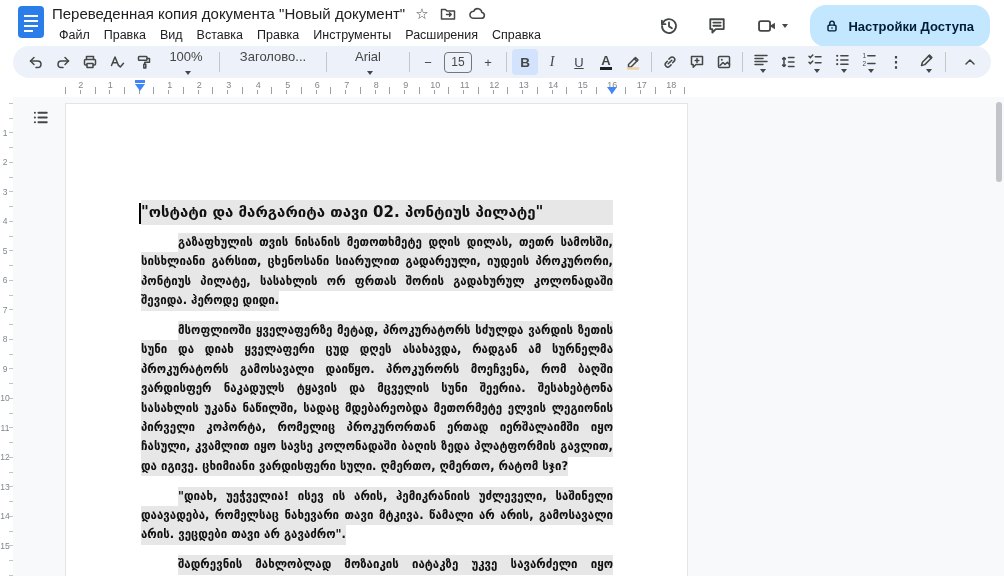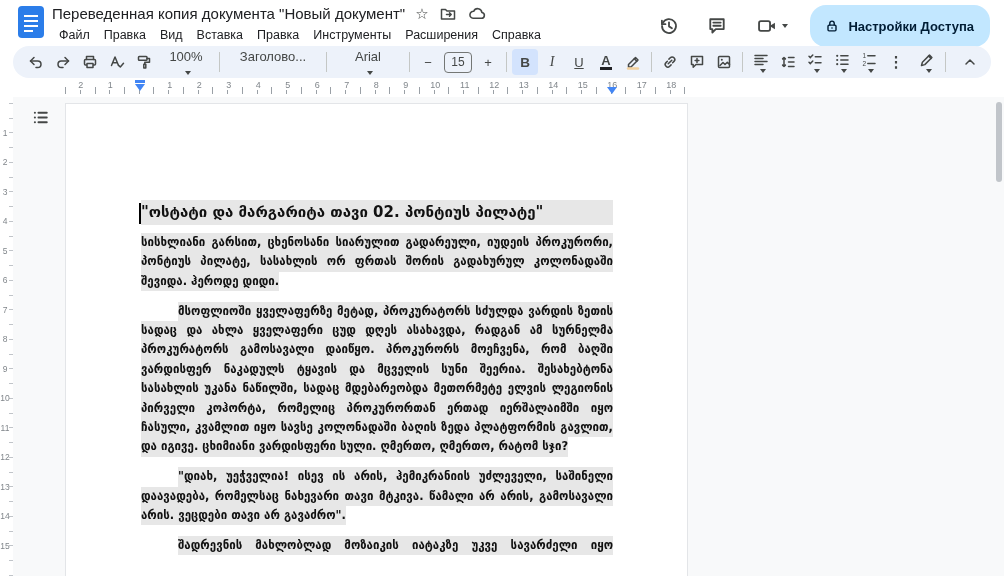--- a/index.html
+++ b/index.html
@@ -344,20 +344,23 @@
     </div>
 
     <div class="page">
       <div class="caret"></div>
       <div class="doc-content">
         <div class="line title">
           <span class="sel">"ოსტატი და მარგარიტა თავი 02. პონტიუს პილატე"</span>
         </div>
         <div>
 
+            <div class="line first">
+              <span class="sel">გაზაფხულის თვის ნისანის მეთოთხმეტე დღის დილას, თეთრ სამოსში,</span>
+            </div>
 
             <div class="line mid">
               <span class="sel">სისხლიანი გარსით, ცხენოსანი სიარულით გადარეული, იუდეის პროკურორი,</span>
             </div>
 
             <div class="line mid">
               <span class="sel">პონტიუს პილატე, სასახლის ორ ფრთას შორის გადახურულ კოლონადაში</span>
             </div>
 
             <div class="line last">
@@ -366,21 +369,21 @@
 
             <div class="line gap">
               
             </div>
 
             <div class="line first">
               <span class="sel">მსოფლიოში ყველაფერზე მეტად, პროკურატორს სძულდა ვარდის ზეთის</span>
             </div>
 
             <div class="line mid">
-              <span class="sel">სადაც და ახლა ყველაფერი ცუდ დღეს ასახავდა, რადგან ამ სურნელმა</span>
+              <span class="sel">სუნი და დიახ ყველაფერი ცუდ დღეს ასახავდა, რადგან ამ სურნელმა</span>
             </div>
 
             <div class="line mid">
               <span class="sel">პროკურატორს გამოსავალი დაიწყო. პროკურორს მოეჩვენა, რომ ბაღში</span>
             </div>
 
 
             <div class="line mid">
               <span class="sel">ვარდისფერ ნაკადულს ტყავის და მცველის სუნი შეერია. შესახებტონა შენობები</span>
             </div>

